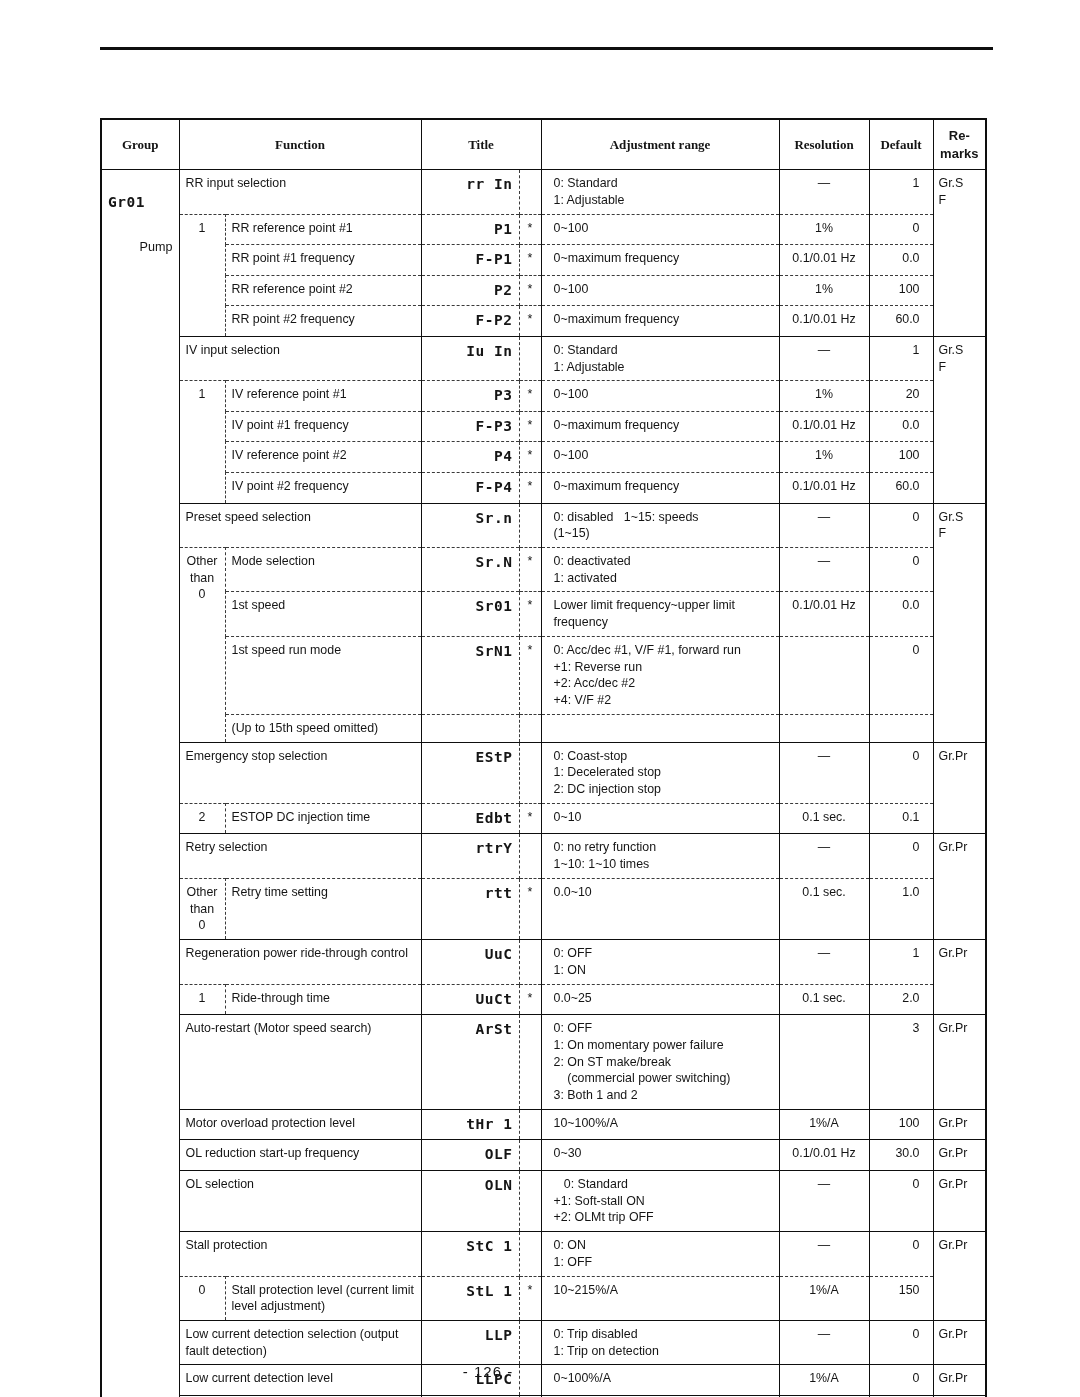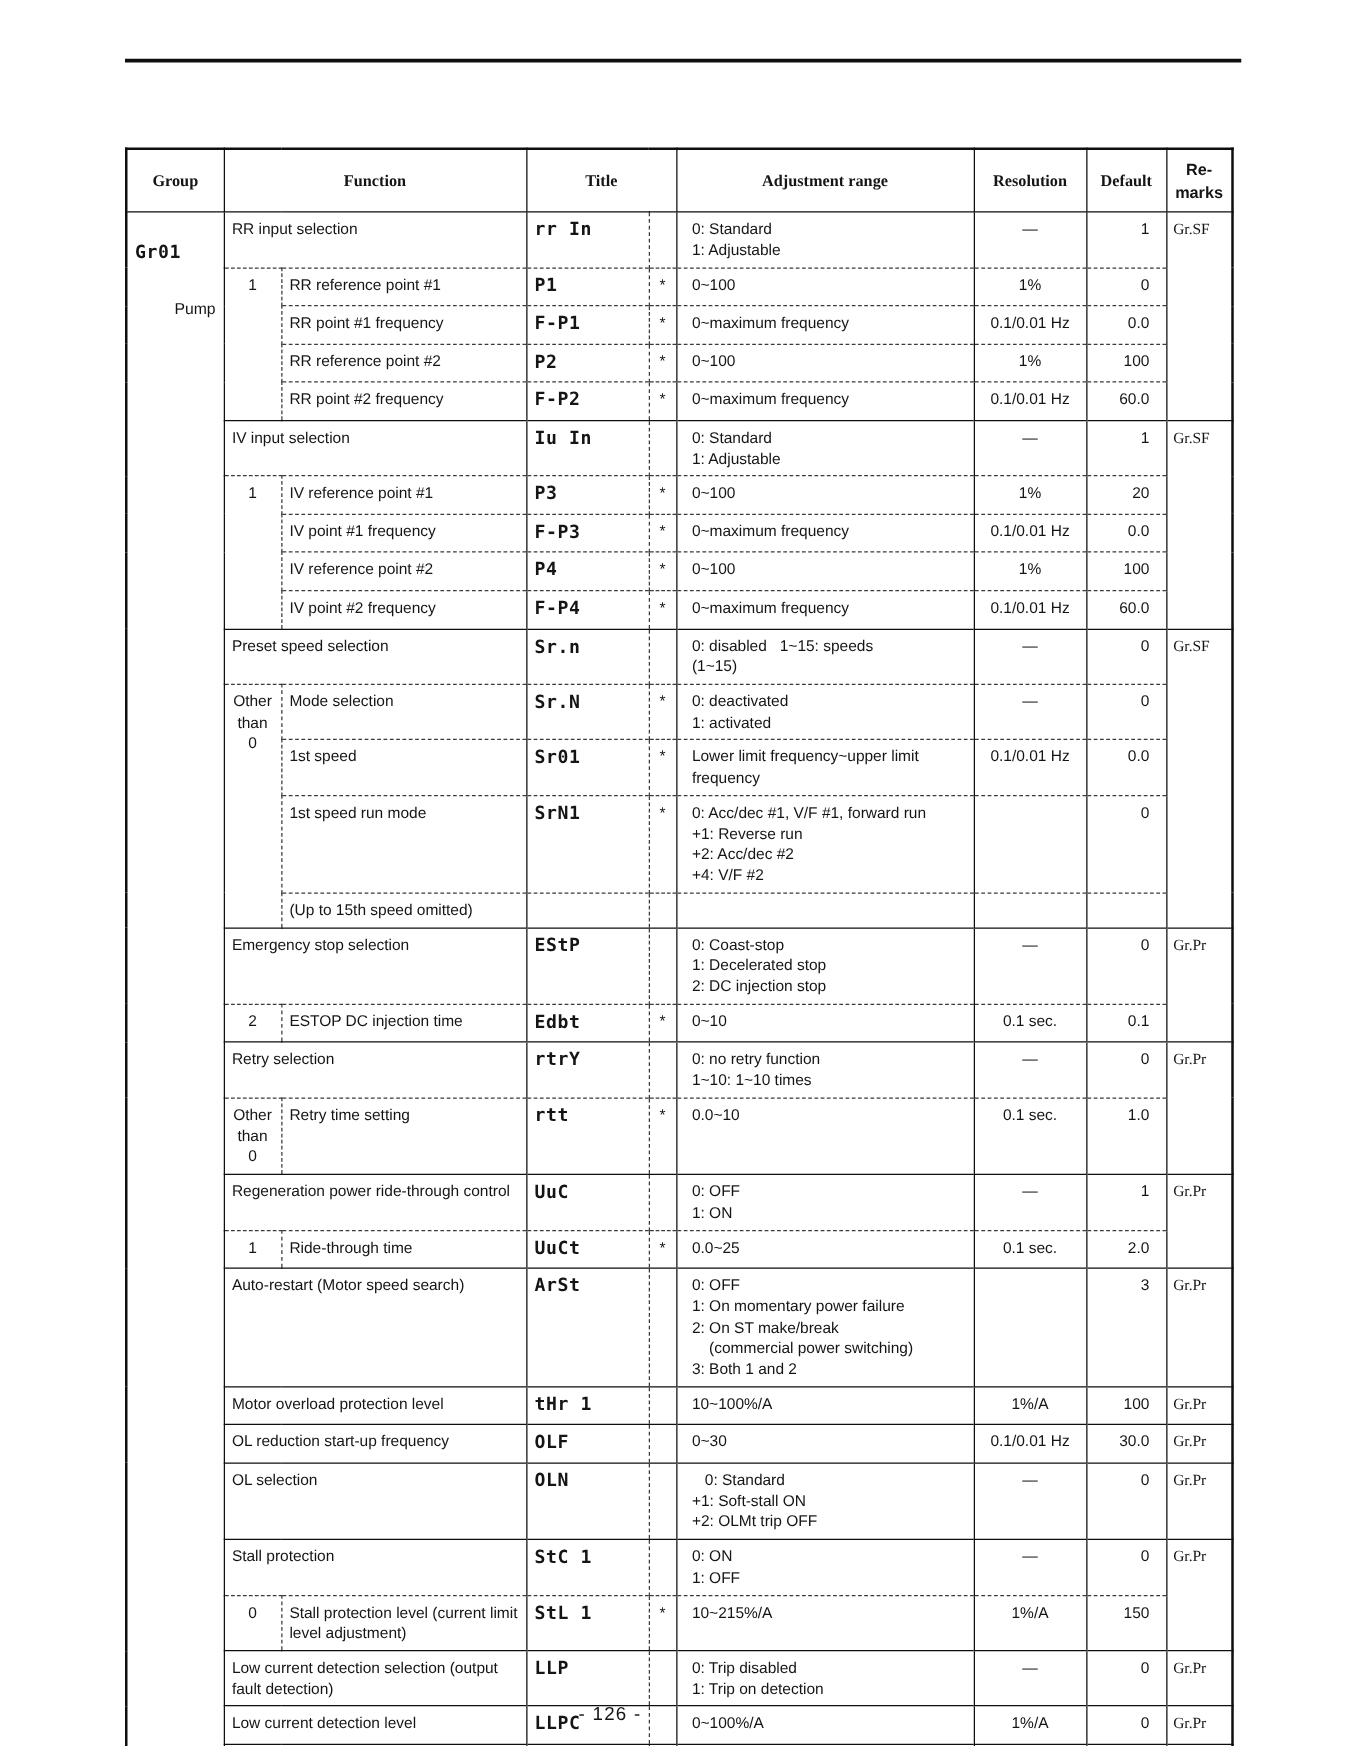--- a/index.html
+++ b/index.html
@@ -17,26 +17,26 @@
   th{
     border-bottom:1.8px solid #0e0e0e;font-weight:bold;font-size:13px;
     text-align:center;vertical-align:middle;padding:7px 2px;
   }
   .bs{border-right:1.6px solid #0e0e0e;font-family:Liberation Serif, serif;}
   tr.st > td{border-top:1.6px solid #0e0e0e;}
   tr.dt > td{border-top:1px dashed #3a3a3a;}
   td.cg{border-right:1.6px solid #0e0e0e;padding:6px 6px;}
   td.cc{border-right:1px dashed #3a3a3a;text-align:center;padding:5px 2px;}
   td.cf{border-right:1.6px solid #0e0e0e;}
-  td.ct{border-right:1px dashed #3a3a3a;}
+  td.ct{border-right:1px dashed #3a3a3a;text-align:right;}
   td.cm{border-right:1.6px solid #0e0e0e;text-align:center;padding:5px 1px;}
   td.cr{border-right:1.6px solid #0e0e0e;padding-left:12px;}
   td.cres{border-right:1.6px solid #0e0e0e;text-align:center;padding:5px 2px;}
   td.cdef{border-right:1.6px solid #0e0e0e;text-align:right;padding-right:13px;}
-  td.crem{padding-left:5px;padding-right:16px;font-family:Liberation Serif, serif;}
+  td.crem{padding-left:5px;padding-right:16px;}
   .lcd{
     font-family:"DejaVu Sans Mono", monospace;font-weight:bold;
     font-size:14.5px;letter-spacing:0.5px;white-space:pre;
   }
   .gname{margin-top:10px;font-size:12.6px;text-align:right;}
   .footer{
     position:absolute;left:0;top:1363px;width:976px;text-align:center;
     font-size:15px;letter-spacing:1px;
   }
 </style>

